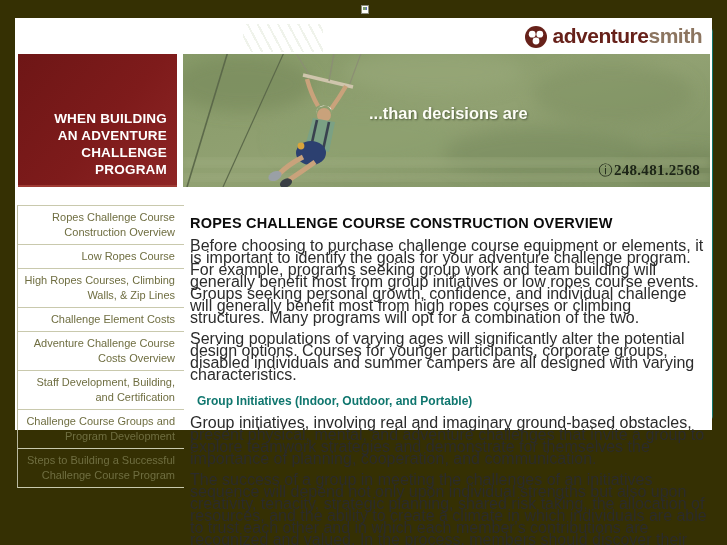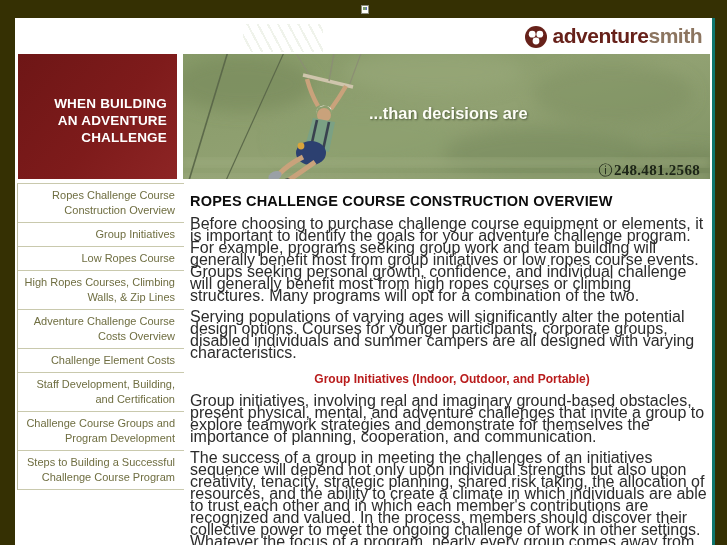--- a/index.html
+++ b/index.html
@@ -10,79 +10,79 @@
   }
   .broken-img{
     position:absolute;left:361px;top:5px;width:8px;height:9px;
     background:#fdfdf7;border:1px solid #8a8a7a;box-sizing:border-box;
   }
   .broken-img::after{
     content:"";position:absolute;left:1px;top:1px;width:3px;height:3px;
     background:#7a9a6a;border-right:1px solid #5a6acc;
   }
   .page{
-    position:absolute;left:15px;top:18px;width:697px;height:527px;
-    background:#ffffff;border-right:3px solid #0f766e;
+    position:absolute;left:15px;top:18px;width:697px;height:412px;
+    background:#ffffff;border-right:1px solid #0f766e;border-radius:16px;
   }
   
   .header{position:relative;height:36px;background:#ffffff;}
   .header-slashes{
     position:absolute;left:228px;top:6px;width:80px;height:28px;opacity:.55;
     background:repeating-linear-gradient(62deg,transparent 0 7px,#e3e9db 7px 9px);
   }
   .logo{position:absolute;right:10px;top:3px;display:flex;align-items:center;}
   .logo svg{display:block;margin-right:3px;}
   .logo-text{font-weight:bold;font-size:21px;letter-spacing:-0.5px;line-height:30px;}
   .logo-adventure{color:#67211a;}
   .logo-smith{color:#8c7560;}
   
   .banner{position:absolute;left:0;top:36px;width:697px;height:133px;background:#fff;}
   .banner-red{
     position:absolute;left:3px;top:0;width:159px;height:133px;
     background:linear-gradient(130deg,#6e1616 0%,#7e1b1b 55%,#8e2525 100%);
     border-bottom:2px solid #9e3a33;box-sizing:border-box;
-    color:#fff;text-align:right;padding:41px 10px 0 0;
+    color:#fff;text-align:right;padding:56px 10px 0 0;
   }
   .banner-red .hl{font-weight:bold;font-size:13.5px;line-height:17px;letter-spacing:0.2px;}
   .banner-photo{
     position:absolute;left:168px;top:0;width:527px;height:133px;overflow:hidden;
   }
   .banner-photo svg{position:absolute;left:0;top:0;}
   .tagline{
     position:absolute;left:186px;top:50px;width:302px;color:#fdfdf6;
     font-weight:bold;font-size:16.5px;line-height:19px;
     text-shadow:1px 1px 2px rgba(30,40,20,.55);
   }
   .tagline .t1{text-align:left;}
   .tagline .t2{text-align:right;margin-top:2px;}
   .banner-phone{
     position:absolute;right:10px;bottom:7px;
     color:#1d2517;font-weight:bold;font-size:15px;letter-spacing:0.3px;font-family:Liberation Serif, serif;
   }
   .banner-phone .ico{font-weight:normal;font-size:14px;margin-right:1px;}
   
-  .content{position:absolute;left:0;top:161px;width:697px;bottom:0;background:#fff;}
+  .content{position:absolute;left:0;top:183px;width:697px;bottom:0;background:#fff;}
   .sidebar{
     position:absolute;left:2px;top:4px;width:166px;
     border-left:1px solid #b9b9a0;border-top:1px solid #c9c9ad;
   }
   .nav-item{
     display:block;text-align:right;padding:4px 9px 4px 6px;
     border-bottom:1px solid #c9c9ad;
     color:#6f6e41;font-size:11px;line-height:15px;cursor:pointer;
     text-decoration:none;
   }
   .main{position:absolute;left:175px;top:0;width:517px;color:#2b2b2b;}
   .main h1{
     margin:14px 0 0 0;font-size:14.5px;font-weight:bold;color:#0c0c0c;
     letter-spacing:0.2px;
   }
   .main p{margin:9px 0 0 0;font-size:16px;line-height:12px;}
   .main h2{
-    margin:13px 0 0 7px;font-size:12px;font-weight:bold;color:#b91c1c;text-align:center;
+    margin:13px 0 0 7px;font-size:12px;font-weight:bold;color:#0f766e;
   }
 </style>
 </head>
 <body>
 
 <div class="broken-img"></div>
 
 <div class="page">
 
   <div class="header">
@@ -98,20 +98,21 @@
       </span>
       <span class="logo-text"><span class="logo-adventure">adventure</span><span class="logo-smith">smith</span></span>
     </div>
   </div>
 
   <div class="banner">
     <div class="banner-red">
         <div class="hl">WHEN BUILDING</div>
         <div class="hl">AN ADVENTURE</div>
         <div class="hl">CHALLENGE</div>
+        <div class="hl">PROGRAM</div>
       </div>
 
     <div class="banner-photo">
       <svg width="527" height="133" viewBox="0 0 527 133">
         <defs>
           <linearGradient id="gbg" x1="0" y1="0" x2="1" y2="1">
             <stop offset="0" stop-color="#879a68"></stop>
             <stop offset="0.5" stop-color="#91a172"></stop>
             <stop offset="1" stop-color="#7e9163"></stop>
           </linearGradient>
@@ -166,25 +167,24 @@
         <div class="t1">...than decisions are</div>
       </div>
       <div class="banner-phone"><span class="ico">ⓘ</span><span>248.481.2568</span></div>
     </div>
   </div>
 
   <div class="content">
 
     <div class="sidebar">
         <a class="nav-item">Ropes Challenge Course Construction Overview</a>
-        <a class="nav-item">Group Initiatives</a>
         <a class="nav-item">Low Ropes Course</a>
         <a class="nav-item">High Ropes Courses, Climbing Walls, &amp; Zip Lines</a>
+        <a class="nav-item">Challenge Element Costs</a>
         <a class="nav-item">Adventure Challenge Course Costs Overview</a>
-        <a class="nav-item">Challenge Element Costs</a>
         <a class="nav-item">Staff Development, Building, and Certification</a>
         <a class="nav-item">Challenge Course Groups and Program Development</a>
         <a class="nav-item">Steps to Building a Successful Challenge Course Program</a>
       </div>
 
     <div class="main">
       <h1>ROPES CHALLENGE COURSE CONSTRUCTION OVERVIEW</h1>
       <p>Before choosing to purchase challenge course equipment or elements, it is important to identify the goals for your adventure challenge program. For example, programs seeking group work and team building will generally benefit most from group initiatives or low ropes course events. Groups seeking personal growth, confidence, and individual challenge will generally benefit most from high ropes courses or climbing structures. Many programs will opt for a combination of the two.</p>
       <p>Serving populations of varying ages will significantly alter the potential design options. Courses for younger participants, corporate groups, disabled individuals and summer campers are all designed with varying characteristics.</p>
       <h2>Group Initiatives (Indoor, Outdoor, and Portable)</h2>

